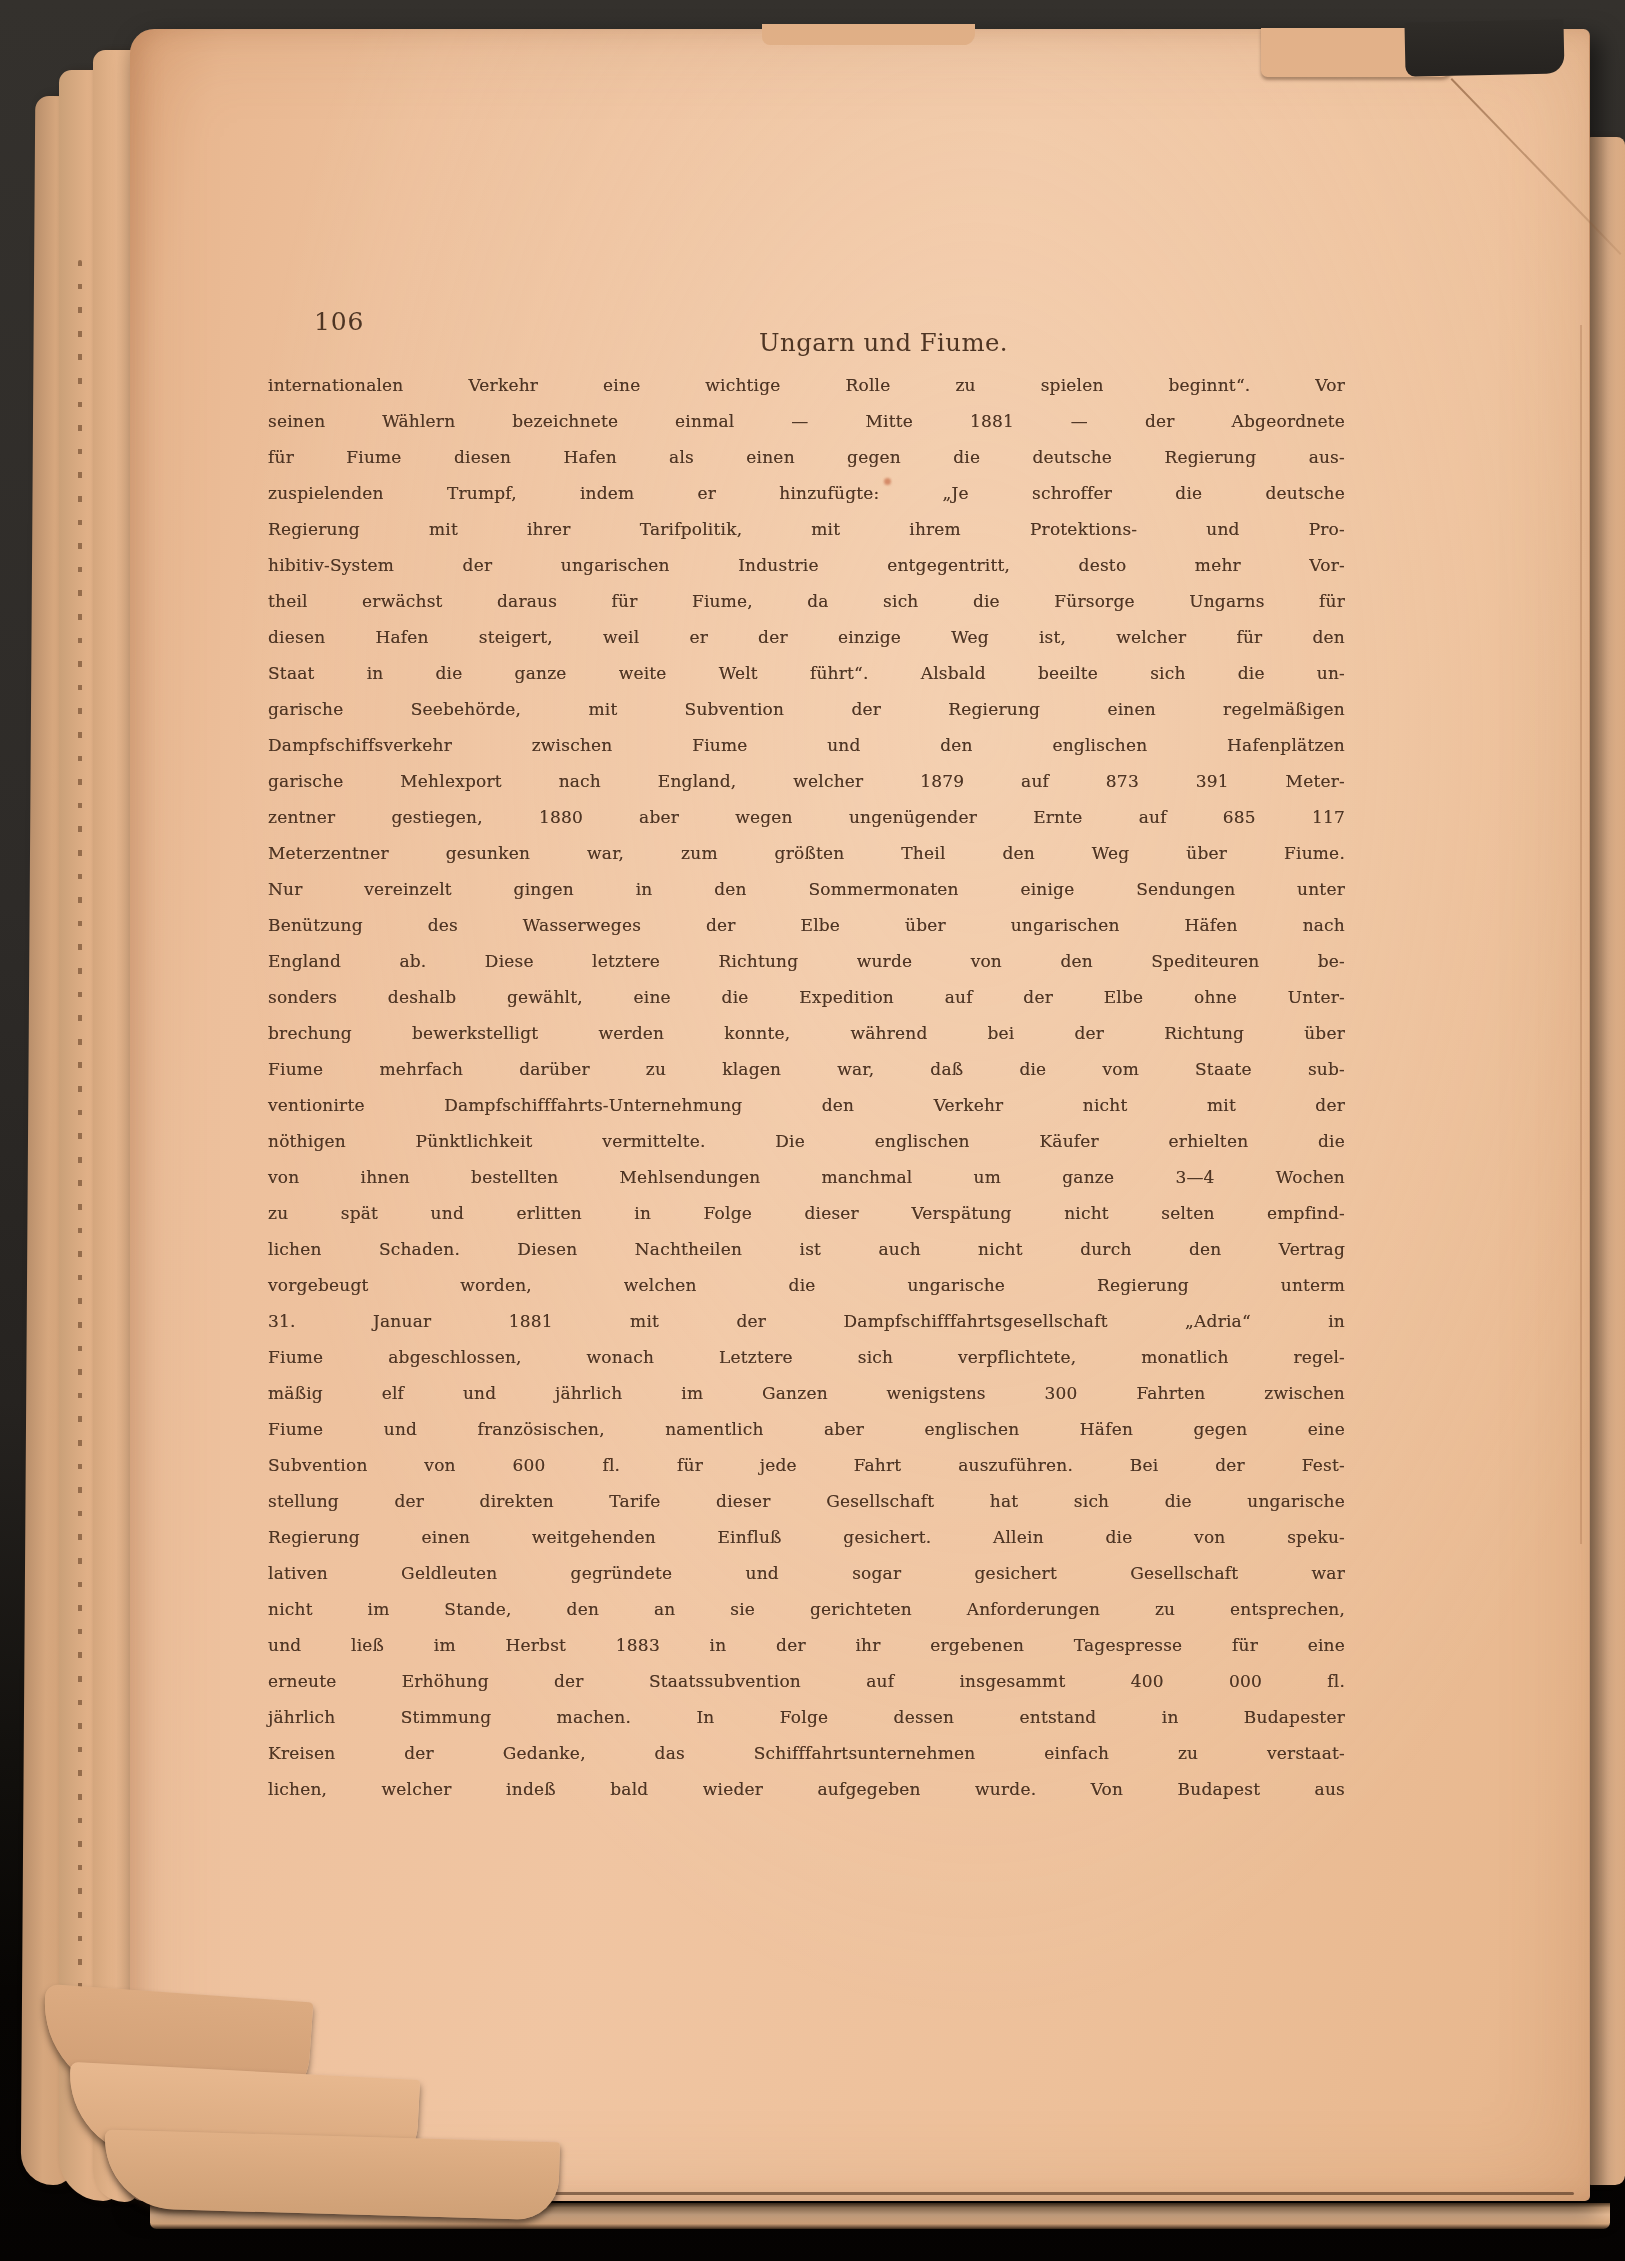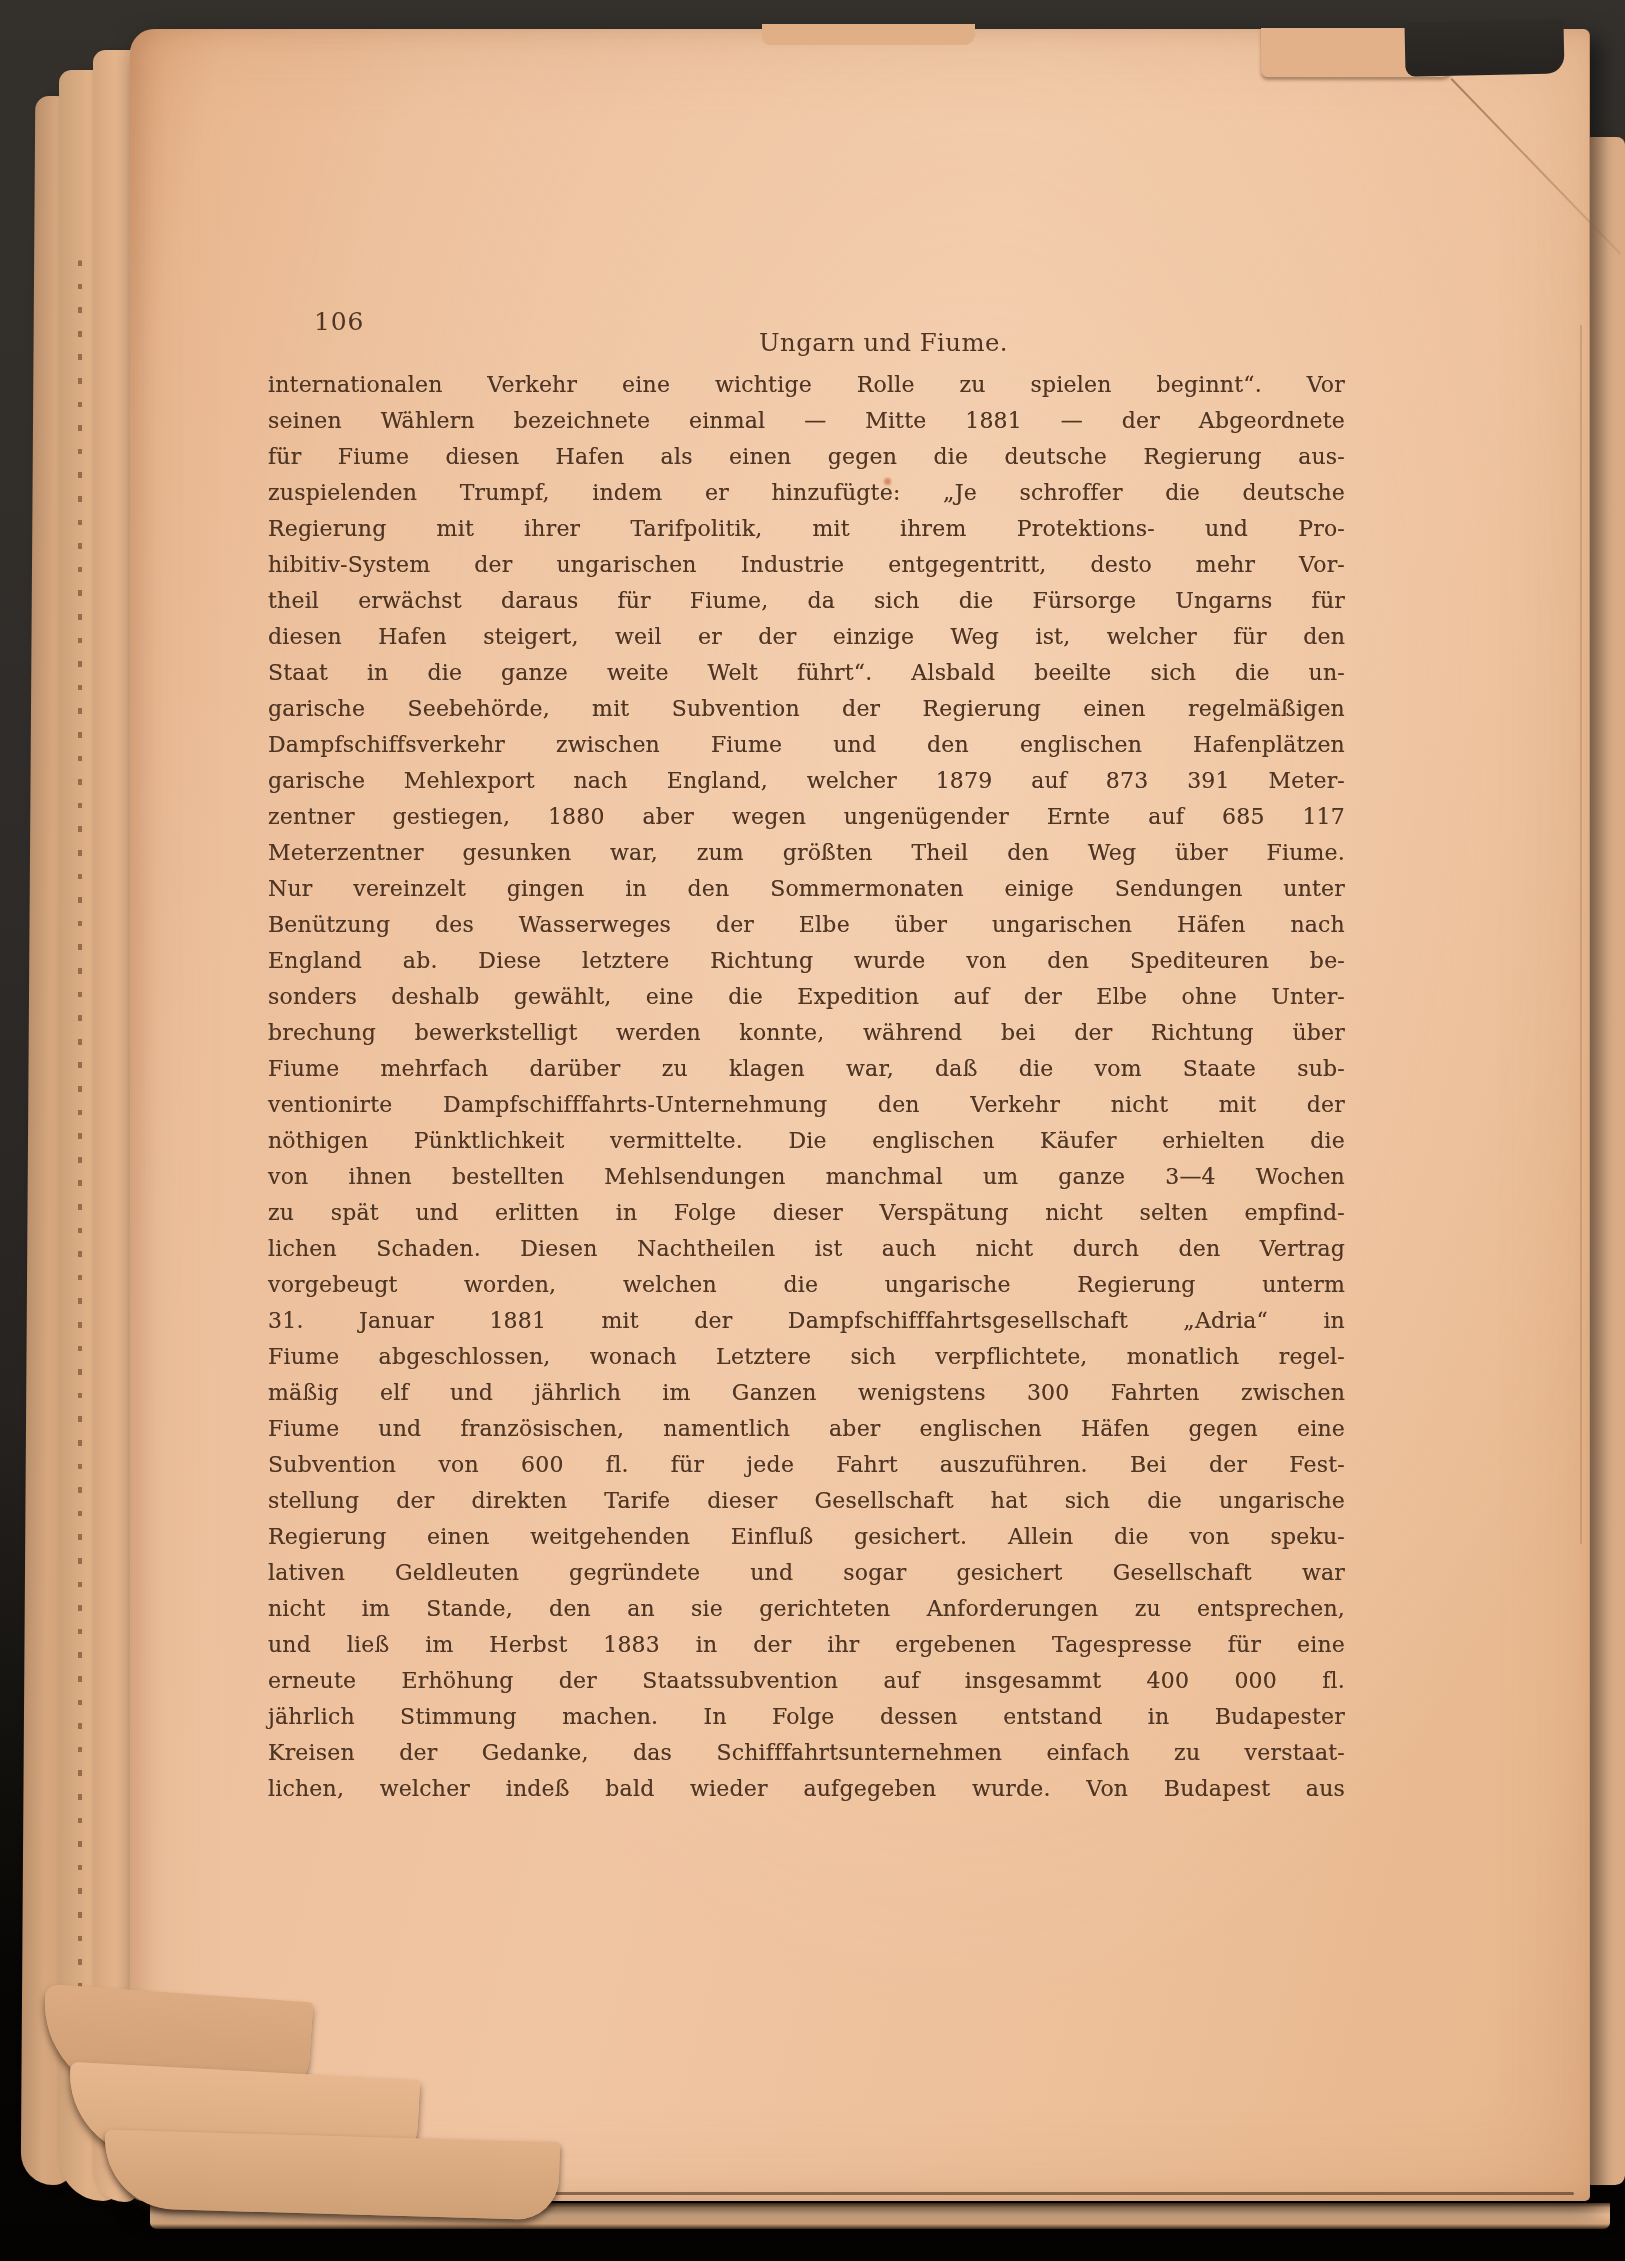--- a/index.html
+++ b/index.html
@@ -58,21 +58,21 @@
 
   
   .stain{position:absolute;left:884px;top:478px;width:7.3px;height:7.3px;border-radius:50%;background:rgba(188,84,48,.55);filter:blur(0.8px);z-index:5;}
 
   
   .header{position:absolute;left:138px;top:278px;width:1077px;height:39px;color:var(--ink);z-index:6;}
   .pagenum{position:absolute;left:46px;top:0;font-size:25px;letter-spacing:0.8px;}
   .title{position:absolute;left:50%;top:0;transform:translateX(calc(-50% + 77px));font-size:24.4px;letter-spacing:0.4px;white-space:nowrap;margin-top:21px;}
   .body{position:absolute;left:138px;top:338px;width:1077px;color:var(--ink);z-index:6;}
   .text-line{
-    height:36px;line-height:36px;font-size:22px;
+    height:36px;line-height:36px;font-size:17px;
     text-align:justify;text-align-last:justify;
     letter-spacing:0.2px;white-space:nowrap;
     text-shadow:0 0 0.5px rgba(78,53,36,.55);
   }
 </style>
 </head>
 <body>
 
 <div class="scan">
 

